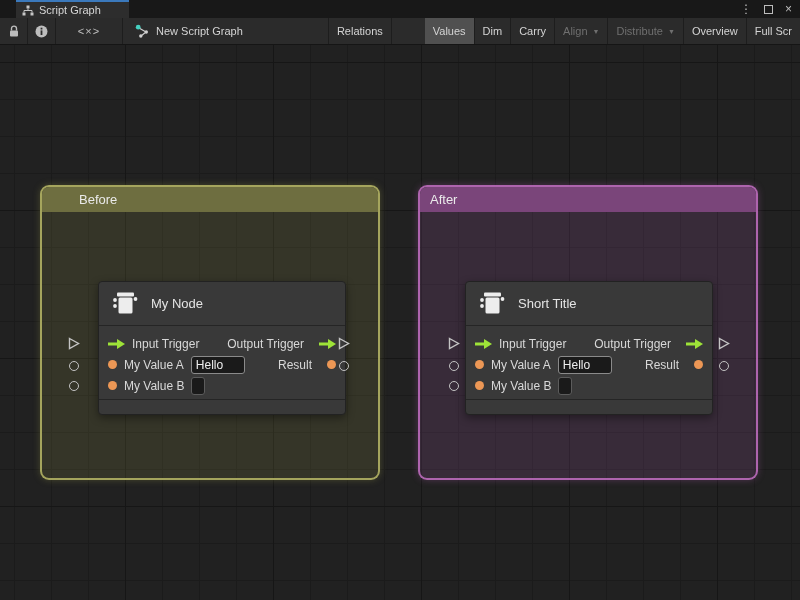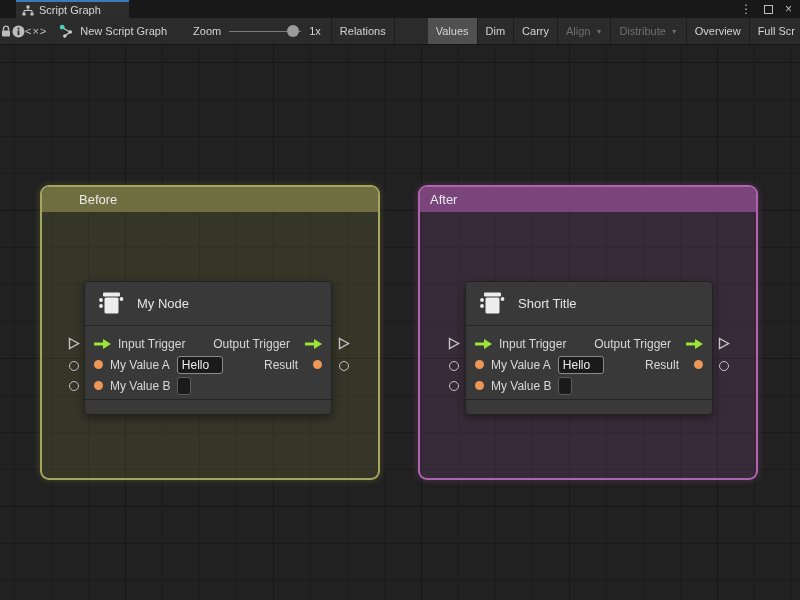--- a/index.html
+++ b/index.html
@@ -64,35 +64,35 @@
   .group.before .group-header { background:#6e6e40;padding-left:37px; }
   .group.after { left:418px; top:140px; background:rgba(150,85,155,0.20);
                  border:2px solid rgba(195,110,195,0.85);
                  box-shadow:0 0 7px rgba(170,90,170,0.35); }
   .group.after .group-header { background:#7a457a; }
 
   
   .node { position:absolute; width:248px; height:134px; background:#393939;
           border:1px solid #222; border-radius:4px;
           box-shadow:0 3px 8px rgba(0,0,0,0.4); }
-  .node.before-node { left:84px; top:236px; }
+  .node.before-node { left:98px; top:236px; }
   .node.after-node  { left:465px; top:236px; }
   .node-header { height:44px; border-bottom:1px solid #252525; display:flex;
                  align-items:center; gap:11px; padding-left:11px; }
   .node-title { font-size:13px; color:#e4e4e4; }
   .node-body { padding-top:7px; }
   .port-row { height:21px; display:flex; align-items:center; padding:0 9px;
               font-size:12px; color:#d8d8d8; gap:7px; }
   .row-right { margin-left:auto; display:flex; align-items:center; gap:15px; }
   .value-dot { width:9px; height:9px; border-radius:50%; background:#ec9755; flex:none; }
   .flow-arrow { flex:none; display:flex; }
   .port-field { background:#1a1a1a; border:1px solid #8a8a8a; border-radius:3px;
                 height:18px; font-size:12px; color:#ededed; padding:0 4px;
                 font-family:"Liberation Sans", sans-serif; }
-  .port-field.text { width:46px; }
+  .port-field.text { width:54px; }
   .port-field.empty { width:14px; border-color:#5c5c5c; }
   .node-footer { height:13px; border-top:1px solid #252525; margin-top:3px;
                  background:#393939; border-radius:0 0 4px 4px; }
 
   
   .ext { position:absolute; }
   .ext-circle { width:10px; height:10px; border:1.4px solid #c2c2c2;
                 border-radius:50%; background:transparent; }
 </style>
 </head>
@@ -141,28 +141,20 @@
     <div class="tbtn newgraph">
       <svg width="15" height="14" viewBox="0 0 15 14">
         <path d="M4 4 L11 8 M11 8 L6 12" stroke="#cfcfcf" stroke-width="1.2" fill="none"></path>
         <circle cx="3.2" cy="3.2" r="2.4" fill="#45d0c0"></circle>
         <circle cx="11.3" cy="8" r="1.7" fill="#cfcfcf"></circle>
         <circle cx="5.8" cy="12" r="1.7" fill="#cfcfcf"></circle>
       </svg>
       <span>New Script Graph</span>
     </div>
 
-    <div class="zoom-cluster">
-      <span>Zoom</span>
-      <div class="slider">
-        <div class="track"></div>
-        <div class="handle"></div>
-      </div>
-      <span>1x</span>
-    </div>
 
     <div class="right-cluster">
       <div class="sep"></div>
       <div class="tbtn">
         <span>Relations</span>
       </div>
       <div class="sep"></div>
       <div class="tbtn selected">
         <span>Values</span>
       </div>

